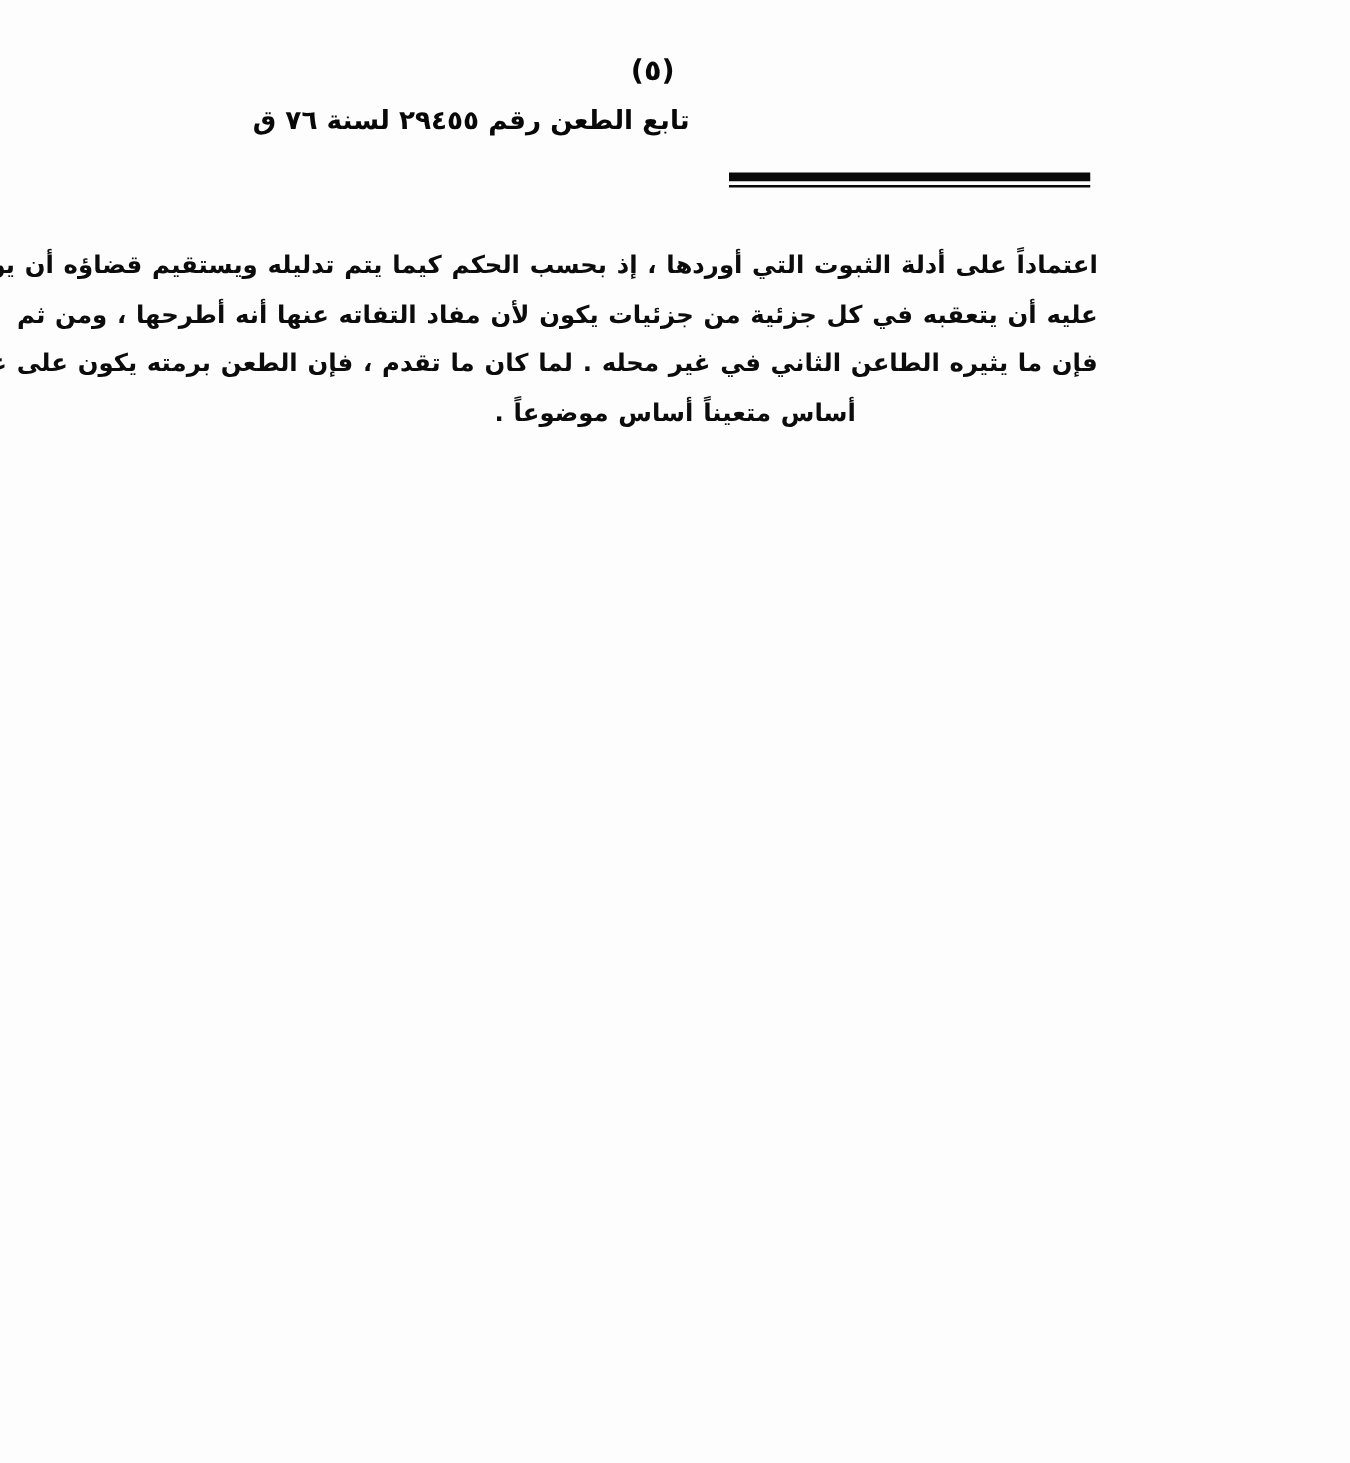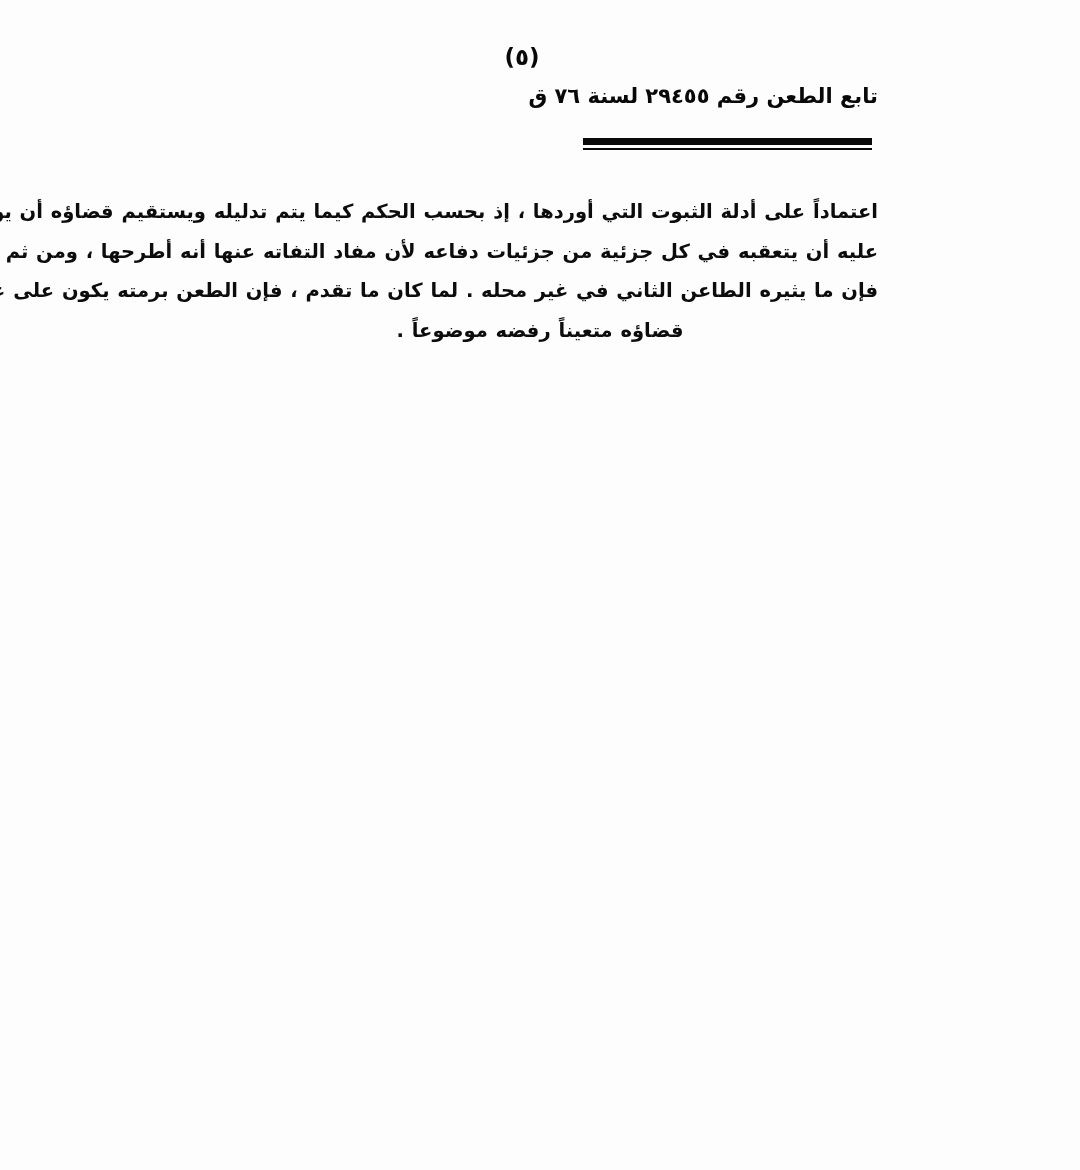--- a/index.html
+++ b/index.html
@@ -38,21 +38,21 @@
     direction: rtl;
     transform: translateX(-18px);
   }
 
   
   .doc-header {
     position: absolute;
     top: 84px;
     right: 202px;
     width: 676px;
-    text-align: right;
+    text-align: left;
     direction: rtl;
     font-size: 21px;
     font-weight: bold;
     color: #080808;
     letter-spacing: 0.2px;
     white-space: nowrap;
     margin-left: 44px;
   }
 
   
@@ -115,19 +115,19 @@
 
   <div class="rule-wrap">
     <div class="rule-thick"></div>
     <div class="rule-gap"></div>
     <div class="rule-thin"></div>
   </div>
 
   <div class="doc-body">
     <p>
       <span class="body-line">اعتماداً على أدلة الثبوت التي أوردها ، إذ بحسب الحكم كيما يتم تدليله ويستقيم قضاؤه أن يورد</span>
-      <span class="body-line">عليه أن يتعقبه في كل جزئية من جزئيات دفاعه لأن مفاد التفاته عنها أنه أطرحها ، ومن ثم</span>
+      <span class="body-line">عليه أن يتعقبه في كل جزئية من جزئيات يكون لأن مفاد التفاته عنها أنه أطرحها ، ومن ثم</span>
       <span class="body-line">فإن ما يثيره الطاعن الثاني في غير محله . لما كان ما تقدم ، فإن الطعن برمته يكون على غير</span>
-      <span class="body-line last">قضاؤه متعيناً رفضه موضوعاً .</span>
+      <span class="body-line last">أساس متعيناً أساس موضوعاً .</span>
     </p>
   </div>
 
 </div>
 
 </body></html>

